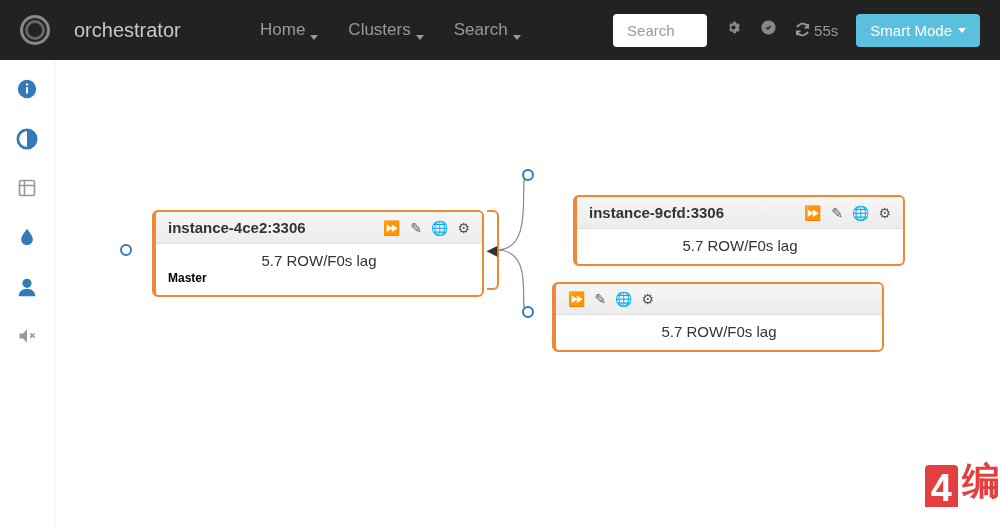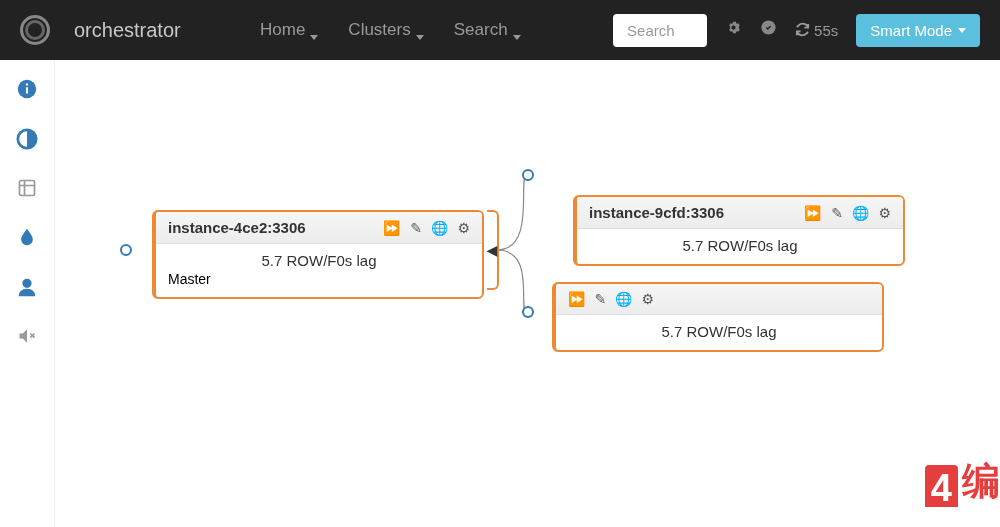--- a/index.html
+++ b/index.html
@@ -48,21 +48,21 @@
       display: flex;
       align-items: center;
       justify-content: space-between;
       border-bottom: 1px solid #e0e0e0;
     }
     .node-title { font-weight: bold; color: #333; font-size: 15px; }
     .node-actions { display: flex; gap: 9px; color: #555; font-size: 14px; }
     .node-actions span { cursor: pointer; }
     .node-body { padding: 8px 12px 10px; }
     .node-row { display: flex; justify-content: center; color: #333; font-size: 15px; }
-    .node-role { font-weight: normal; margin-top: 2px; font-size: 14px; }
+    .node-role { font-weight: bold; margin-top: 2px; font-size: 12px; }
     
     .collapse-tab {
       position: absolute;
       width: 12px;
       background: #fff;
       border: 2px solid #ed8936;
       border-left: none;
       border-radius: 0 6px 6px 0;
       display: flex;
       align-items: center;

